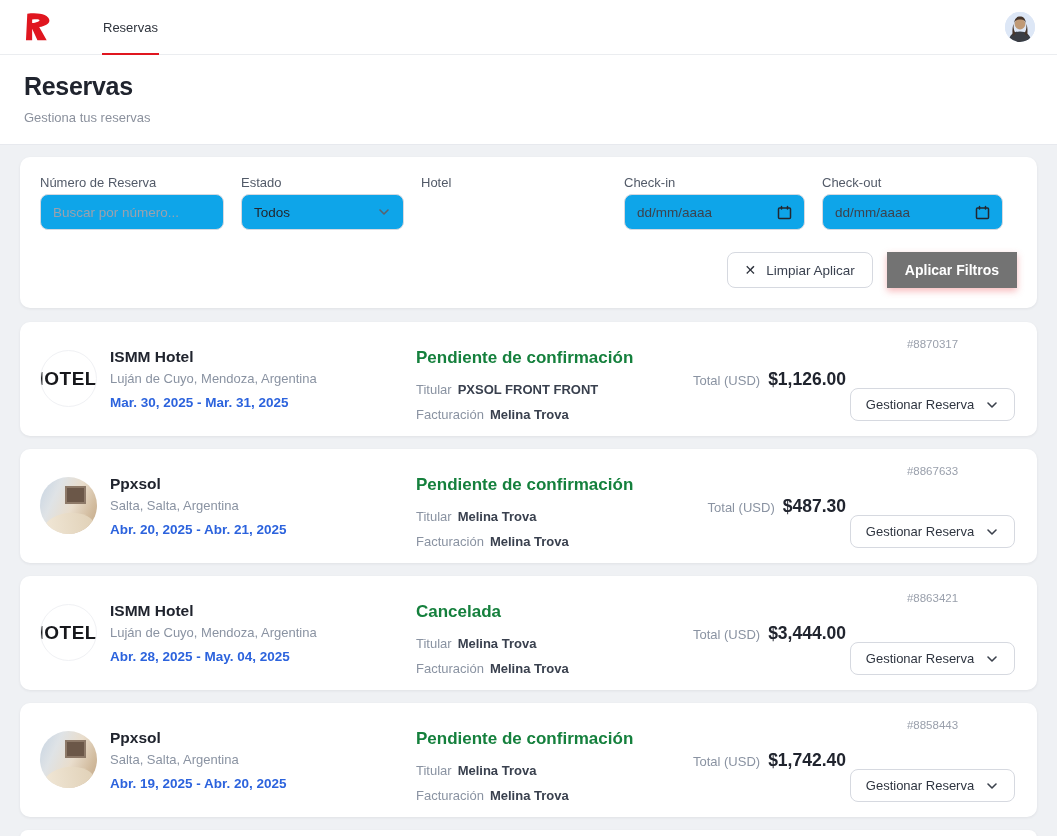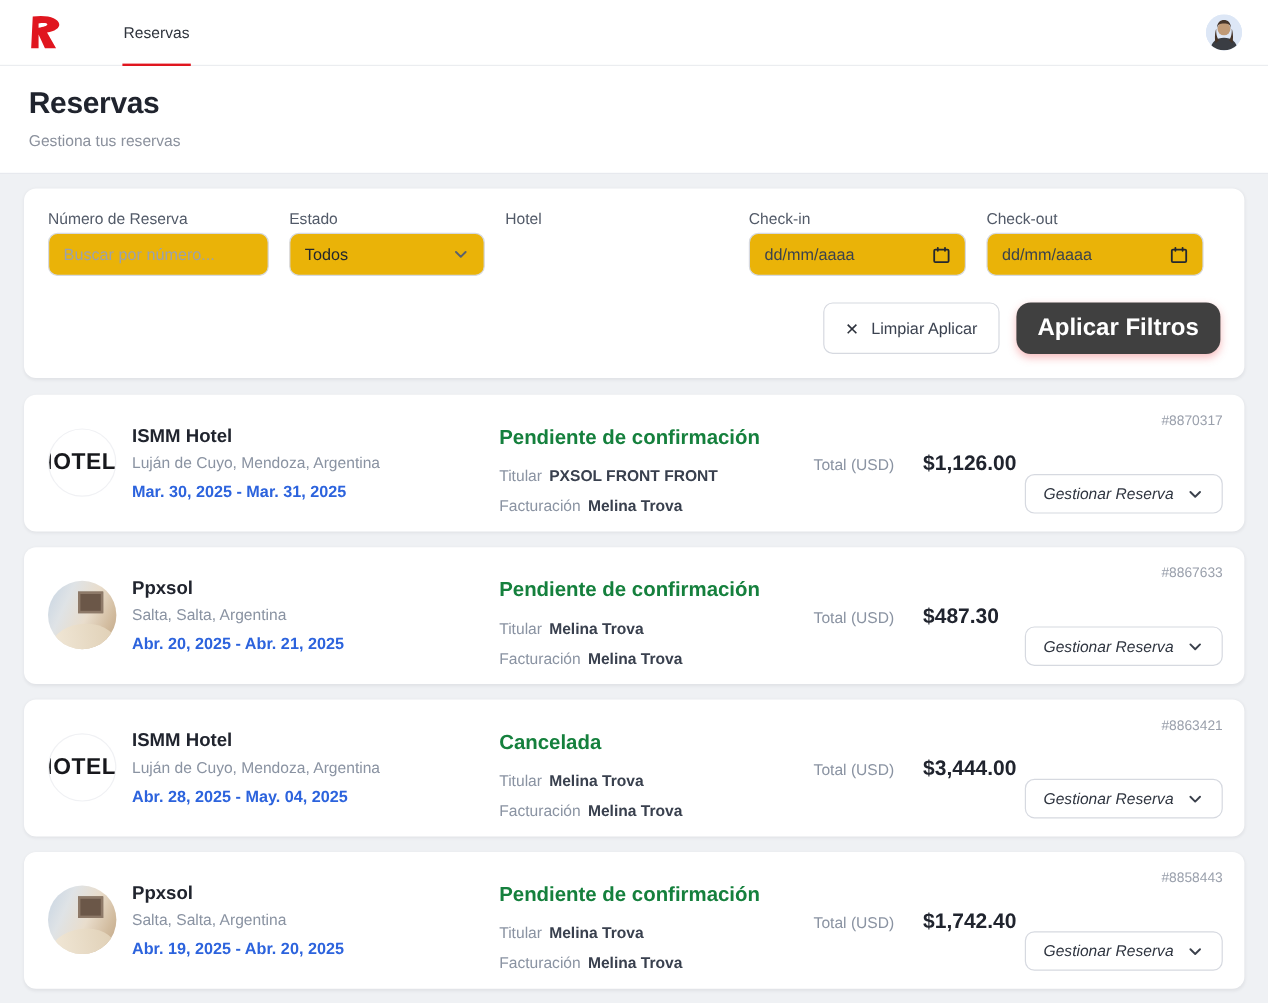--- a/index.html
+++ b/index.html
@@ -33,41 +33,41 @@
   
   .content { padding:12px 20px 0; }
   .card-shadow { box-shadow:0 1px 3px rgba(25,30,45,.07); }
   
   .filter-card { background:#fff; border-radius:10px; padding:18px 20px 20px; margin-bottom:14px; }
   .filter-row { display:flex; gap:17px; }
   .ffield { display:flex; flex-direction:column; }
   .ffield label { font-size:13px; color:#525a68; margin-bottom:4px; }
   .finput {
     height:36px; border:1px solid #d6d9e0; border-radius:8px; padding:0 12px;
-    font-size:13.5px; color:#2a2f3a; background:#eab308; width:100%;
+    font-size:13.5px; color:#2a2f3a; background:#0ea5e9; width:100%;
     display:flex; align-items:center; justify-content:space-between; gap:8px;
     font-family:"Liberation Sans", sans-serif;
   }
   input.finput { display:block; }
   input.finput::placeholder { color:#9ba1ad; opacity:1; }
   .w1{width:184px}.w2{width:163px}.w3{width:186px}.w4{width:181px}.w5{width:181px}
   .select-value { font-size:13.5px; color:#23272f; }
   .date-placeholder { font-size:13.5px; color:#3c424d; }
   .chev { width:14px; height:14px; flex:none; }
   .cal { width:15px; height:15px; flex:none; }
   .filter-actions { display:flex; justify-content:flex-end; gap:14px; margin-top:22px; }
   .btn-clear {
     display:flex; align-items:center; gap:10px; background:#fff;
     border:1px solid #d6d9e0; border-radius:8px; padding:9px 17px;
     font-size:13.5px; color:#3b4250; cursor:pointer; font-family:inherit;
   }
   .btn-clear .x { font-size:14px; color:#2c313b; line-height:1; }
   .btn-apply {
-    background:#404040; color:#fff; border:none; border-radius:12px;
-    padding:10px 18px; font-size:20px; font-weight:700; cursor:pointer;
+    background:#737373; color:#fff; border:none; border-radius:0;
+    padding:10px 18px; font-size:14px; font-weight:700; cursor:pointer;
     box-shadow:0 3px 7px rgba(232,57,63,.35); font-family:inherit;
   }
   
   .res-card {
     background:#fff; border-radius:10px; margin-bottom:13px;
     padding:14px 18px 15px; height:114px; display:flex; position:relative;
   }
   .res-left { width:372px; display:flex; align-items:center; gap:13px; padding-left:2px; }
   .thumb { width:57px; height:57px; border-radius:50%; flex:none; overflow:hidden;
            display:flex; align-items:center; justify-content:center; position:relative; }
@@ -78,29 +78,29 @@
     background:#6b5748; border:2px solid #8d7968; }
   .thumb.photo-type::after { content:""; position:absolute; bottom:-3px; left:1px; width:55px; height:24px;
     background:linear-gradient(90deg,#f1e8d8,#e0d0b6); border-radius:55% 55% 0 0/85% 85% 0 0; transform:rotate(-7deg); }
   .hname  { font-size:15.5px; font-weight:700; color:#20242e; margin-bottom:5px; }
   .hloc   { font-size:13px; color:#8a93a2; margin-bottom:9px; }
   .hdates { font-size:13.5px; font-weight:700; color:#2c63dd; cursor:pointer; }
   .res-mid { width:268px; padding-top:12px; padding-left:6px; }
   .status { font-size:17px; font-weight:700; color:#15803d; margin-bottom:14px; }
   .kv { font-size:13px; color:#8a93a2; margin-bottom:10px; display:block; }
   .kv b { color:#39404e; font-weight:700; margin-left:6px; }
-  .res-total { width:168px; align-self:center; display:flex; align-items:baseline; gap:24px; padding-top:2px; }
+  .res-total { width:168px; align-self:center; display:flex; align-items:baseline; gap:8px; padding-top:2px;justify-content:flex-end; }
   .total-label { font-size:13px; color:#8a93a2; white-space:nowrap; }
   .total-amount { font-size:17.5px; font-weight:800; color:#20242e; white-space:nowrap; }
-  .res-right { flex:1; display:flex; flex-direction:column; justify-content:space-between; align-items:flex-end; }
+  .res-right { flex:1; display:flex; flex-direction:column; justify-content:space-between; align-items:center; }
   .res-id { font-size:11.5px; color:#9aa0ac; padding-top:2px; }
   .btn-manage {
     display:flex; align-items:center; gap:11px; background:#fff;
     border:1px solid #d6d9e0; border-radius:8px; padding:8px 15px;
-    font-size:13px; color:#2f3540; cursor:pointer; font-family:inherit;font-style:italic;
+    font-size:13px; color:#2f3540; cursor:pointer; font-family:inherit;
   }
   .next-edge { background:#fff; border-radius:10px 10px 0 0; height:8px; }
 </style>
 </head>
 <body>
 
 <header class="topbar">
   <div class="logo">
     <svg class="logo-mark" viewBox="0 0 34 34">
       <path fill="#e0161f" d="M6 2 C20 0 30 3.5 31 9 C31.7 12.8 26.5 16 19.5 17 L28 32 L17.5 32 L11.5 19 L11.5 32 L4.5 32 Z M11.5 8.5 L11.5 12.5 C16 12 20 10.8 19.8 9.3 C19.6 7.8 15.5 7.9 11.5 8.5 Z"></path>

